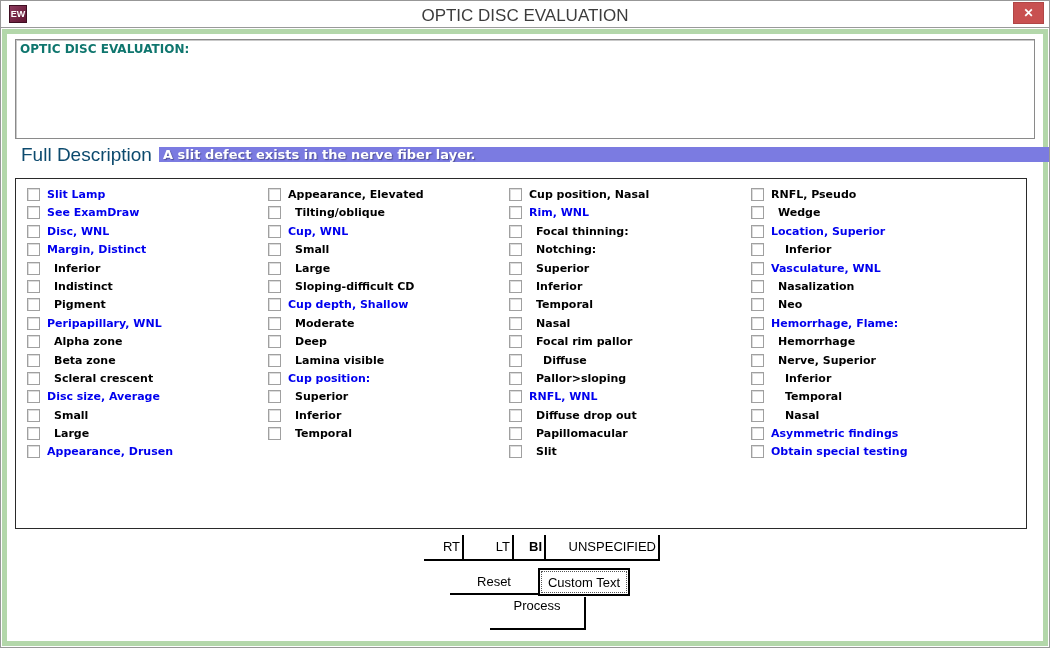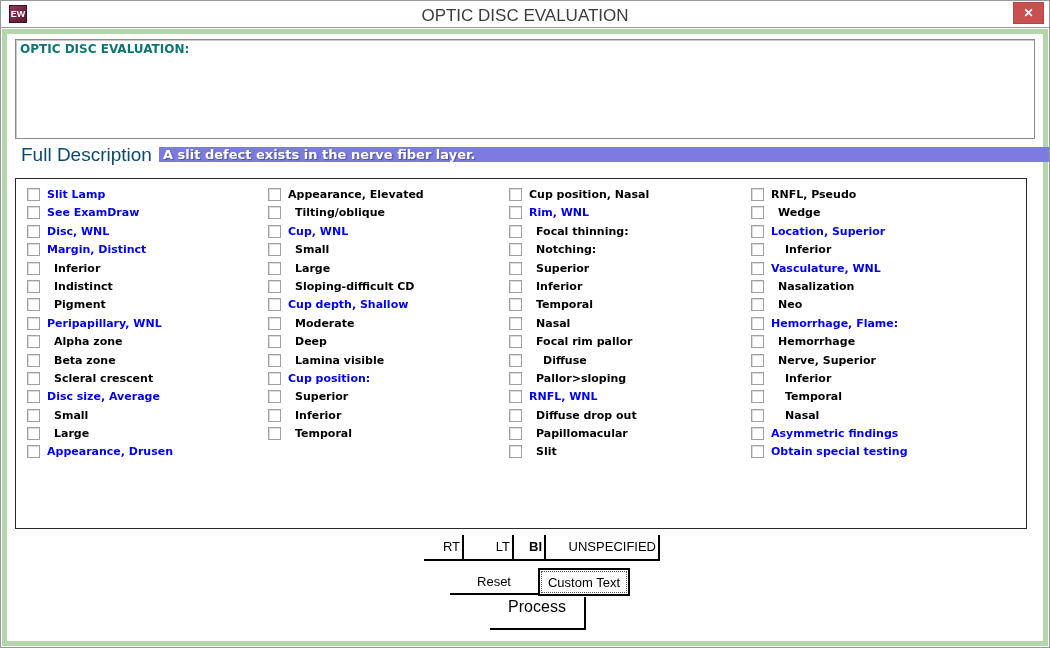--- a/index.html
+++ b/index.html
@@ -110,21 +110,21 @@
   .custom-btn .focus-rect {
     width:100%; height:100%;
     border:1px dotted #555;
     display:flex; align-items:center; justify-content:center;
     font-size:13px; color:#000;
   }
   .process-btn {
     position:absolute; left:483px; top:563px; width:96px; height:33px;
     background:transparent; color:#000; border:none;
     border-right:2px solid #000; border-bottom:2px solid #000;
-    font-size:16px; padding-bottom:20px;
+    font-size:13px; padding-bottom:20px;
   }
 </style>
 </head>
 <body>
 
 <div id="window">
 
   <div class="titlebar">
     <div class="app-icon">EW</div>
     <div class="win-title">OPTIC DISC EVALUATION</div>

